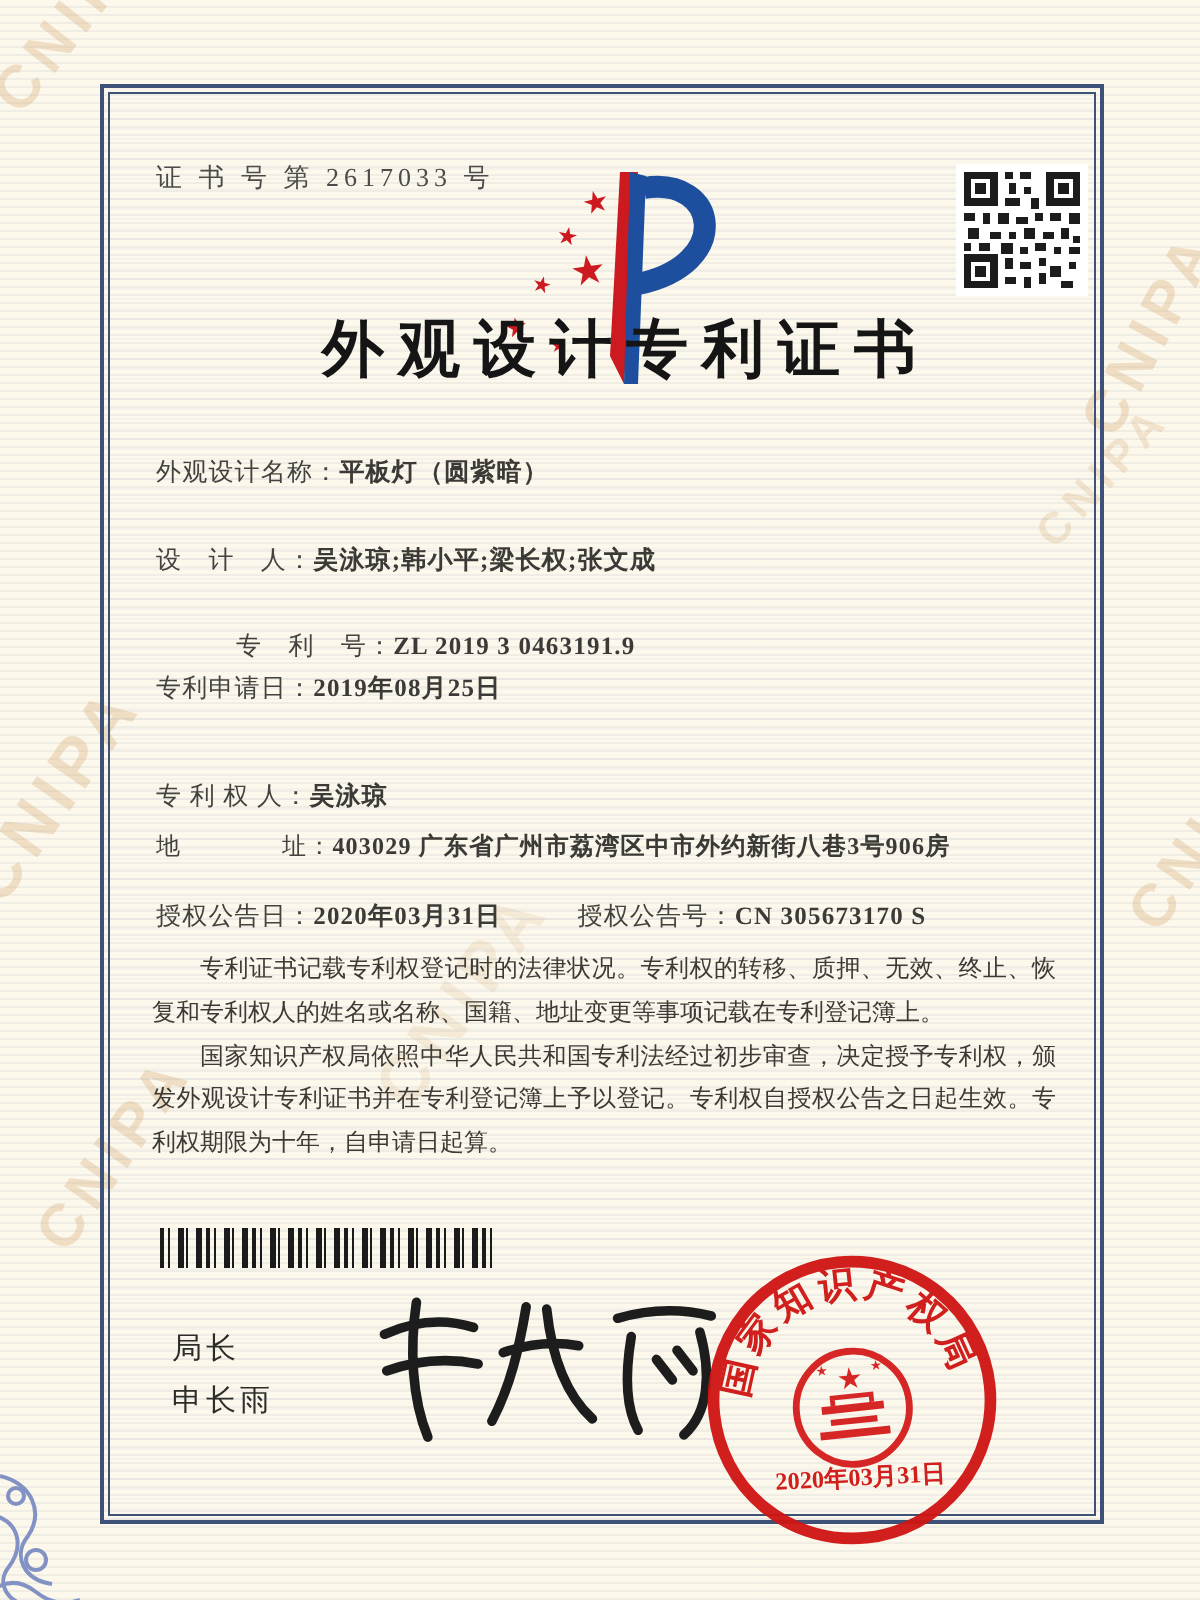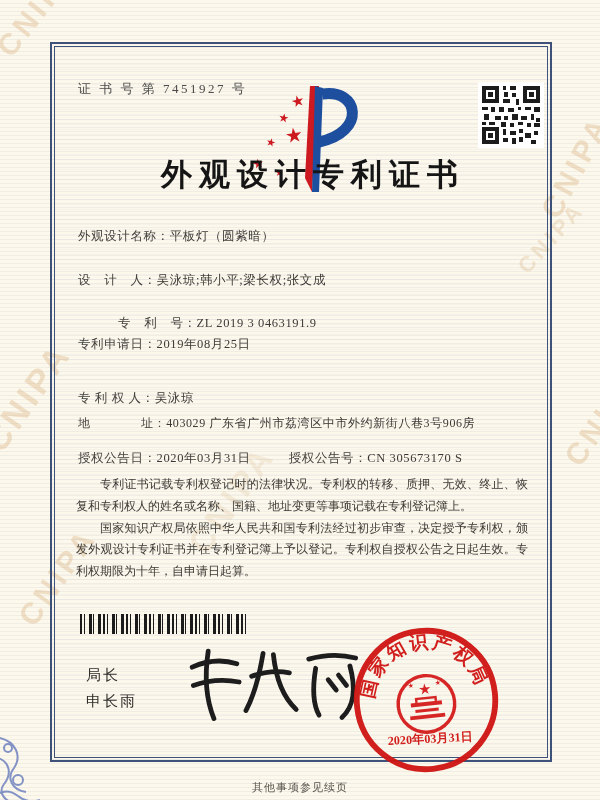--- a/index.html
+++ b/index.html
@@ -46,21 +46,21 @@
   .qr{position:absolute;left:426px;top:38px;width:62px;height:62px;background:#fff;padding:2px;}
   .logo{position:absolute;left:155px;top:36px;width:190px;height:122px;}
   .title{
     position:absolute;left:12px;top:110px;width:100%;
     text-align:center;font-size:31px;font-weight:bold;color:#151515;
     letter-spacing:7px;
   }
   .fields{position:absolute;left:26px;top:184px;width:448px;font-size:12.5px;color:#403e3a;}
   .frow{position:absolute;left:0;white-space:nowrap;letter-spacing:0.6px;}
   .frow .lab{color:#44423e;}
-  .frow .val{color:#3c3a36;}
+  .frow .val{color:#3c3a36;font-weight:bold;}
   .r1{top:0;}
   .r2{top:44px;}
   .r3{top:87px;margin-left:40px;}
   .r4{top:108px;}
   .r5{top:162px;}
   .r6{top:187px;font-size:12px;}
   .r7{top:222px;}
   .r7 .grant-no{margin-left:38px;}
   .paras{
     position:absolute;left:24px;top:430px;width:452px;
@@ -103,21 +103,21 @@
   <span class="watermark wm2">CNIPA</span>
   <span class="watermark wm3">CNIPA</span>
   <span class="watermark wm4">CNIPA</span>
   <span class="watermark wm5">CNIPA</span>
   <span class="watermark wm6">CNIPA</span>
   <span class="watermark wm7">CNIPA</span>
 
   <div class="cert">
     <div class="cert-inner"></div>
 
-    <div class="cert-no">证 书 号 第 7451927 号</div>
+    <div class="cert-no">证 书 号 第 2617033 号</div>
 
     <svg class="qr" viewBox="0 0 33 33" shape-rendering="crispEdges">
       <rect width="33" height="33" fill="#ffffff"></rect>
       <g fill="#1c1c1c">
         <path d="M1 1h9v9h-9zM3 3v5h5v-5z"></path>
           <rect x="4" y="4" width="3" height="3"></rect>
         <path d="M23 1h9v9h-9zM25 3v5h5v-5z"></path>
           <rect x="26" y="4" width="3" height="3"></rect>
         <path d="M1 23h9v9h-9zM3 25v5h5v-5z"></path>
           <rect x="4" y="26" width="3" height="3"></rect>
@@ -257,14 +257,13 @@
   <svg class="corner-flourish" viewBox="0 0 58 76">
     <g fill="none" stroke="#8292c4" stroke-width="2">
       <path d="M4 10 C20 14 26 28 18 40 C10 50 16 62 30 64"></path>
       <path d="M2 30 C14 34 16 46 8 56 C2 64 8 74 20 75"></path>
       <circle cx="12" cy="20" r="4"></circle>
       <circle cx="22" cy="52" r="5"></circle>
       <path d="M2 66 Q12 60 22 68 Q32 76 44 72"></path>
     </g>
   </svg>
 
-  <div class="continuation">其他事项参见续页</div>
 </div>
 
 </body></html>

